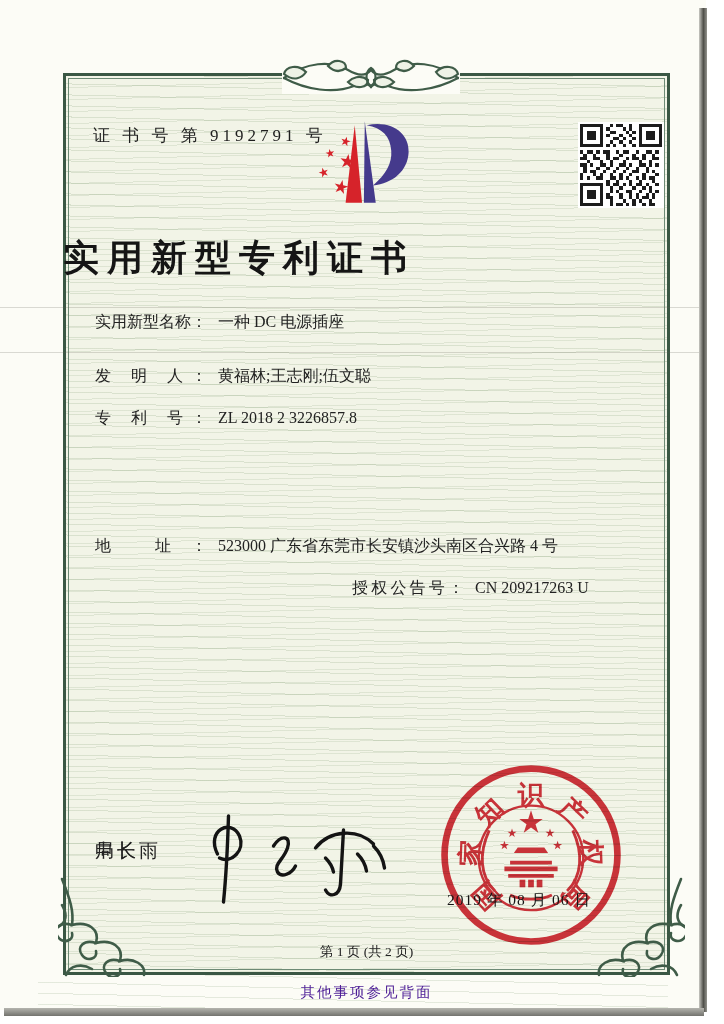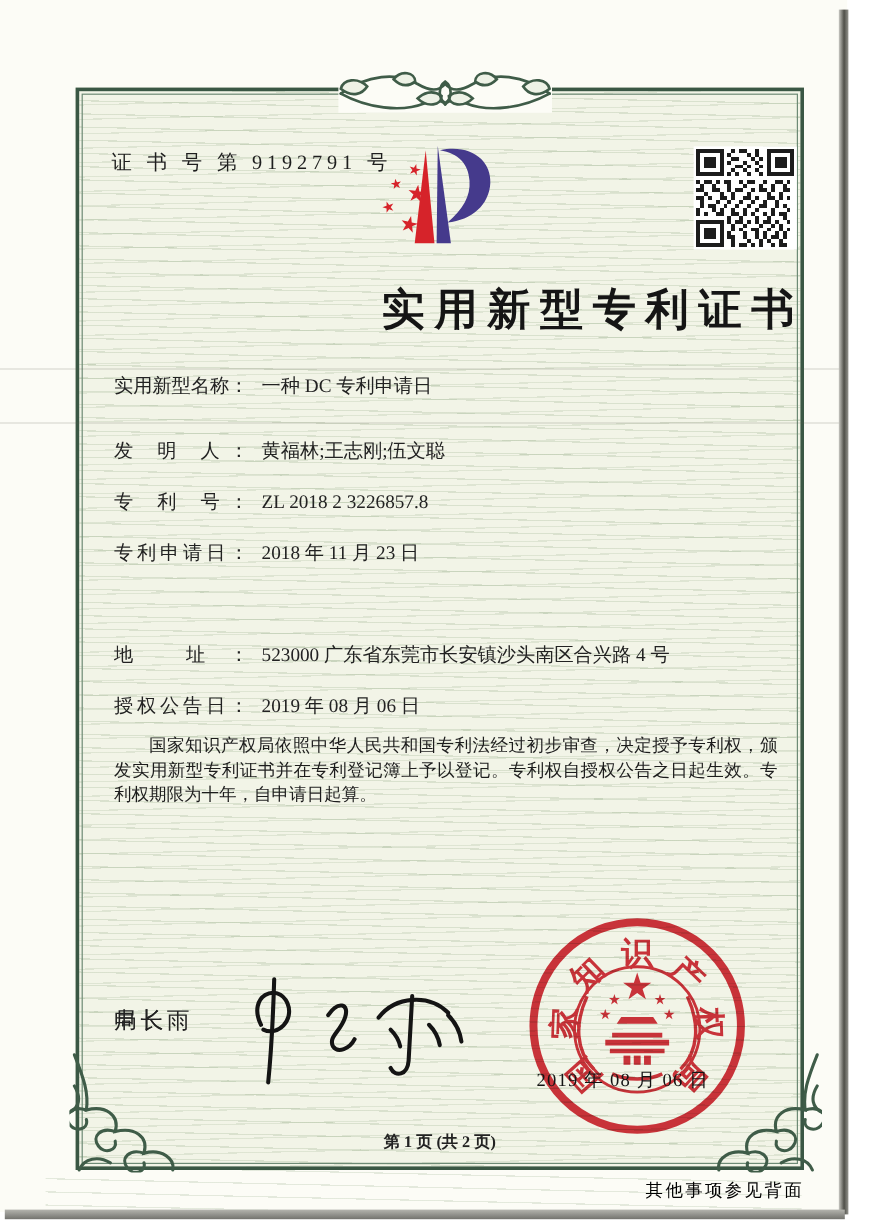--- a/index.html
+++ b/index.html
@@ -17,38 +17,38 @@
            repeating-linear-gradient(181.3deg, rgba(255,255,255,0) 0 10px, rgba(118,148,104,.20) 10px 11px),
            repeating-linear-gradient(178.7deg, rgba(255,255,255,0) 0 11px, rgba(118,148,104,.16) 11px 12px);}
   .frame-inner{position:absolute;inset:2px;border:1.5px solid #6d8a75;pointer-events:none;}
   .band-bottom{position:absolute;left:38px;top:975px;width:630px;height:33px;
            background-image:
              repeating-linear-gradient(181.3deg, rgba(255,255,255,0) 0 10px, rgba(118,148,104,.18) 10px 11px);}
   .scan-line{position:absolute;left:0;width:706px;height:1px;background:rgba(95,95,82,.22);}
   .cert-no{position:absolute;left:93px;top:124px;font-size:17px;letter-spacing:4px;white-space:nowrap;}
   .logo{position:absolute;left:298px;top:116px;}
   .qr{position:absolute;left:578px;top:122px;width:82px;height:82px;background:#fff;padding:2px;}
-  .title{position:absolute;left:63px;top:234px;width:607px;text-align:right;
+  .title{position:absolute;left:63px;top:234px;width:607px;text-align:left;
          font-size:36px;font-weight:700;letter-spacing:8px;color:#151515;white-space:nowrap;}
   .row{position:absolute;left:95px;font-size:16px;white-space:nowrap;color:#222;}
   .row .lab{display:inline-block;width:112px;text-align:justify;text-align-last:justify;}
   .row .val{padding-left:11px;}
   .row.right-pair{left:352px;}
   .body-text{position:absolute;left:95px;top:612px;width:553px;font-size:14.6px;
              line-height:20.6px;text-align:justify;color:#1c1c1c;}
   .body-text p{margin:0;text-indent:2em;}
   .signer{position:absolute;left:95px;font-size:19px;letter-spacing:3px;color:#222;}
   .signature{position:absolute;left:185px;top:810px;}
   .seal{position:absolute;left:436px;top:760px;mix-blend-mode:multiply;opacity:.92;}
   .seal-date{position:absolute;left:447px;top:890px;font-size:15.5px;letter-spacing:1px;
              color:#141414;white-space:nowrap;}
   .page-footer{position:absolute;left:63px;top:943px;width:607px;text-align:center;
-               font-size:13.5px;color:#222;font-weight:bold;}
-  .back-note{position:absolute;left:63px;top:983px;width:607px;text-align:right;
-             font-size:14.5px;color:#000000;letter-spacing:2px;}
+               font-size:13.5px;color:#222;}
+  .back-note{position:absolute;left:63px;top:983px;width:607px;text-align:center;
+             font-size:14.5px;color:#4c1d95;letter-spacing:2px;}
   .flourish{position:absolute;}
   .ornament-top{position:absolute;left:236px;top:56px;}
 </style>
 </head>
 <body>
 
 <div class="canvas">
   <div class="page">
 
     <div class="frame">
@@ -130,40 +130,36 @@
         <rect x="2" y="2" width="3" height="3"></rect>
           <rect x="20" y="2" width="3" height="3"></rect>
           <rect x="2" y="20" width="3" height="3"></rect>
         <path d="M9 0h1v1H9z M11 0h2v1h-2z M15 0h1v2h-1z M8 1h1v1H8z M13 1h1v1h-1z M9 2h2v1H9z M14 2h1v1h-1z M16 2h1v1h-1z M8 3h1v1H8z M12 3h1v1h-1z M15 3h1v1h-1z M10 4h2v1h-2z M13 4h1v1h-1z M16 4h1v1h-1z M9 5h1v1H9z M12 5h1v1h-1z M15 5h1v1h-1z M8 6h1v1H8z M10 6h1v1h-1z M13 6h1v1h-1z M16 6h1v1h-1z M0 8h1v1H0z M2 8h2v1H2z M5 8h1v1H5z M7 8h2v1H7z M11 8h1v1h-1z M13 8h2v1h-2z M17 8h1v1h-1z M20 8h2v1h-2z M23 8h1v1h-1z M1 9h1v1H1z M4 9h1v1H4z M8 9h1v1H8z M12 9h1v1h-1z M16 9h1v1h-1z M19 9h1v1h-1z M22 9h1v1h-1z M0 10h2v1H0z M4 10h2v1H4z M8 10h1v1H8z M10 10h2v1h-2z M14 10h1v1h-1z M16 10h2v1h-2z M19 10h1v1h-1z M22 10h2v1h-2z M2 11h1v1H2z M6 11h1v1H6z M9 11h1v1H9z M13 11h1v1h-1z M18 11h1v1h-1z M21 11h1v1h-1z M0 12h2v1H0z M3 12h1v1H3z M6 12h2v1H6z M9 12h1v1H9z M12 12h2v1h-2z M15 12h1v1h-1z M18 12h2v1h-2z M21 12h1v1h-1z M23 12h1v1h-1z M1 13h1v1H1z M5 13h1v1H5z M8 13h1v1H8z M11 13h1v1h-1z M14 13h1v1h-1z M17 13h1v1h-1z M20 13h1v1h-1z M1 14h1v1H1z M3 14h2v1H3z M7 14h1v1H7z M10 14h1v1h-1z M13 14h1v1h-1z M16 14h2v1h-2z M20 14h1v1h-1z M22 14h1v1h-1z M0 15h1v1H0z M4 15h1v1H4z M6 15h1v1H6z M9 15h1v1H9z M12 15h1v1h-1z M15 15h1v1h-1z M19 15h1v1h-1z M23 15h1v1h-1z M0 16h1v1H0z M2 16h1v1H2z M5 16h2v1H5z M9 16h2v1H9z M12 16h1v1h-1z M14 16h1v1h-1z M17 16h1v1h-1z M19 16h1v1h-1z M21 16h2v1h-2z M8 17h1v1H8z M11 17h1v1h-1z M15 17h1v1h-1z M18 17h1v1h-1z M22 17h1v1h-1z M8 18h1v1H8z M10 18h2v1h-2z M13 18h1v1h-1z M15 18h1v1h-1z M17 18h2v1h-2z M20 18h1v1h-1z M23 18h1v1h-1z M9 19h1v1H9z M12 19h1v1h-1z M16 19h1v1h-1z M19 19h1v1h-1z M21 19h1v1h-1z M9 20h1v1H9z M11 20h1v1h-1z M14 20h2v1h-2z M18 20h1v1h-1z M21 20h1v1h-1z M23 20h1v1h-1z M8 21h1v1H8z M12 21h1v1h-1z M15 21h1v1h-1z M17 21h1v1h-1z M20 21h1v1h-1z M22 21h1v1h-1z M8 22h2v1H8z M12 22h1v1h-1z M15 22h1v1h-1z M17 22h1v1h-1z M19 22h2v1h-2z M22 22h1v1h-1z M9 23h1v1H9z M13 23h1v1h-1z M16 23h1v1h-1z M18 23h1v1h-1z M21 23h1v1h-1z M9 24h1v1H9z M11 24h2v1h-2z M14 24h1v1h-1z M16 24h1v1h-1z M19 24h1v1h-1z M21 24h2v1h-2z"></path>
       </g>
     </svg>
 
     <div class="title">实用新型专利证书</div>
 
     <div class="row" style="top:312px">
-      <span class="lab">实用新型名称：</span><span class="val">一种 DC 专利申请日</span>
+      <span class="lab">实用新型名称：</span><span class="val">一种 DC 电源插座</span>
     </div>
     <div class="row" style="top:366px">
       <span class="lab">发 明 人：</span><span class="val">黄福林;王志刚;伍文聪</span>
     </div>
     <div class="row" style="top:408px">
       <span class="lab">专 利 号：</span><span class="val">ZL 2018 2 3226857.8</span>
     </div>
-    <div class="row" style="top:451px">
-      <span class="lab">专利申请日：</span><span class="val">2018 年 11 月 23 日</span>
-    </div>
     <div class="row" style="top:536px">
       <span class="lab">地 址：</span><span class="val">523000 广东省东莞市长安镇沙头南区合兴路 4 号</span>
     </div>
-    <div class="row" style="top:578px">
-      <span class="lab">授权公告日：</span><span class="val">2019 年 08 月 06 日</span>
+    <div class="row right-pair" style="top:578px">
+      <span class="lab">授权公告号：</span><span class="val">CN 209217263 U</span>
     </div>
 
     <div class="body-text">
-      <p>国家知识产权局依照中华人民共和国专利法经过初步审查，决定授予专利权，颁发实用新型专利证书并在专利登记簿上予以登记。专利权自授权公告之日起生效。专利权期限为十年，自申请日起算。</p>
     </div>
 
     <div class="signer" style="top:838px">局长</div>
     <div class="signer" style="top:838px">申长雨</div>
 
     <svg class="signature" width="215" height="100" viewBox="0 0 210 100">
       <g stroke="#141414" stroke-width="3.4" fill="none" stroke-linecap="round" stroke-linejoin="round">
         <path d="M30 44 C 18 20, 44 8, 52 26 C 58 40, 44 54, 32 48"></path>
         <path d="M41 6 C 40 40, 38 72, 36 92"></path>
         <path d="M86 36 C 94 24, 104 26, 100 38 C 96 50, 86 54, 90 62 C 94 68, 104 64, 108 56"></path>

